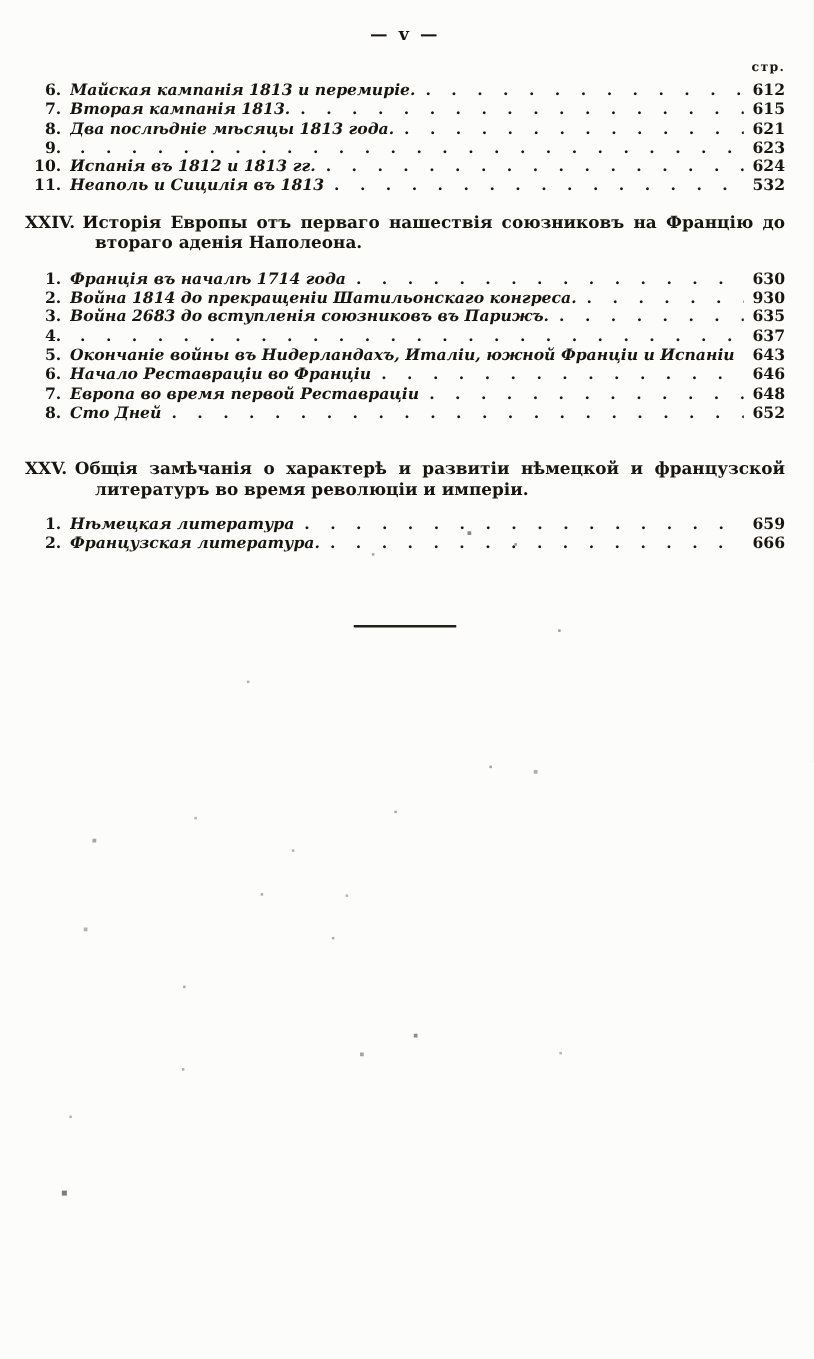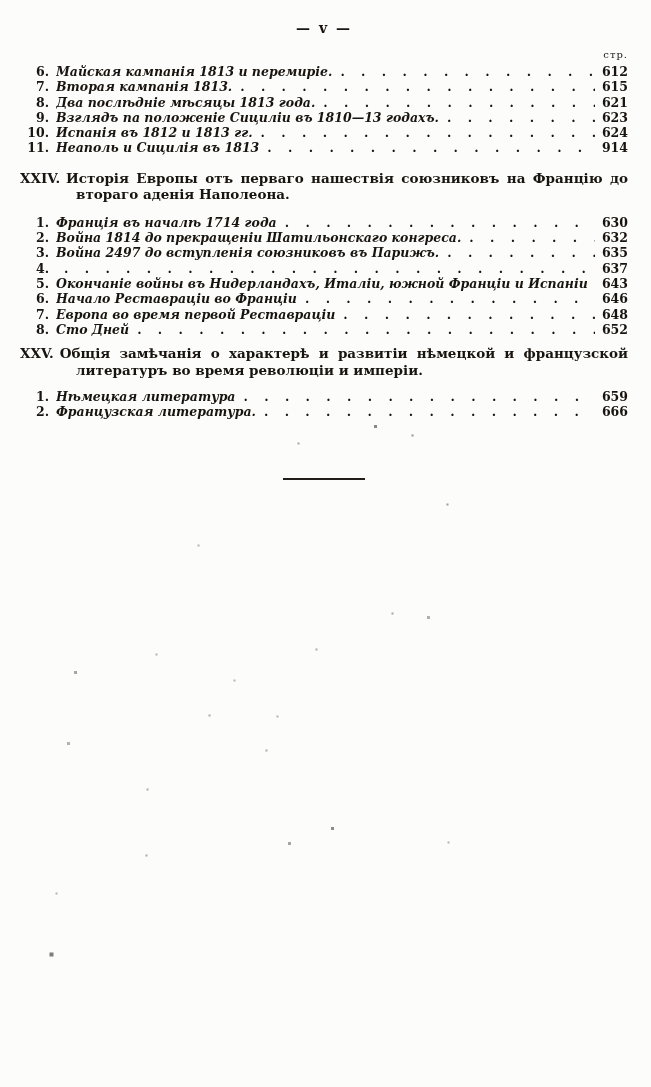--- a/index.html
+++ b/index.html
@@ -20,21 +20,21 @@
     text-align: center;
     font-size: 14px;
     font-weight: 700;
     letter-spacing: 2px;
     height: 18px;
   }
 
   .col-label {
     text-align: right;
     font-size: 10px;
-    font-weight: 400;
+    font-weight: 700;
     letter-spacing: 1px;
     margin-top: 11px;
     height: 12px;
   }
 
   .toc-list { margin-top: 3px; }
 
   .toc-row {
     display: flex;
     align-items: baseline;
@@ -69,21 +69,21 @@
     margin-top: 14px;
     font-size: 13.5px;
     font-weight: 700;
     line-height: 16.5px;
     padding-left: 56px;
     text-indent: -56px;
     text-align: justify;
   }
   .section-heading .sec-num { margin-right: 6px; }
   .section-items { margin-top: 12px; }
-  .s2 { margin-top: 8px; }
+  .s2 { margin-top: 30px; }
   .s2-items { margin-top: 11px; }
 
   .end-rule {
     width: 82px;
     height: 2px;
     background: #221e19;
     margin: 58px auto 0 auto;
   }
 
   
@@ -140,58 +140,57 @@
       <span class="toc-page">615</span>
     </div>
     <div class="toc-row">
       <span class="toc-num">8.</span>
       <span class="toc-title">Два послѣдніе мѣсяцы 1813  года.</span>
       <span class="leader">. . . . . . . . . . . . . . . . . . . . . . . . . . . . . . . . . . . . . . . . . . . . . . . . . . . . . . . . . . . . </span>
       <span class="toc-page">621</span>
     </div>
     <div class="toc-row">
       <span class="toc-num">9.</span>
-      <span class="toc-title">Взглядъ па положеніе Сициліи въ 1810—13 годахъ.</span>
       <span class="leader">. . . . . . . . . . . . . . . . . . . . . . . . . . . . . . . . . . . . . . . . . . . . . . . . . . . . . . . . . . . . </span>
       <span class="toc-page">623</span>
     </div>
     <div class="toc-row">
       <span class="toc-num">10.</span>
       <span class="toc-title">Испанія въ 1812 и 1813 гг.</span>
       <span class="leader">. . . . . . . . . . . . . . . . . . . . . . . . . . . . . . . . . . . . . . . . . . . . . . . . . . . . . . . . . . . . </span>
       <span class="toc-page">624</span>
     </div>
     <div class="toc-row">
       <span class="toc-num">11.</span>
       <span class="toc-title">Неаполь и Сицилія въ 1813</span>
       <span class="leader">. . . . . . . . . . . . . . . . . . . . . . . . . . . . . . . . . . . . . . . . . . . . . . . . . . . . . . . . . . . . </span>
-      <span class="toc-page">914</span>
+      <span class="toc-page">532</span>
     </div>
   </div>
 
   <div class="section-heading">
     <span class="sec-num">XXIV.</span><span class="sec-title">Исторія Европы отъ перваго нашествія союзниковъ на Францію до втораго аденія Наполеона.</span>
   </div>
 
   <div class="toc-list section-items">
     <div class="toc-row">
       <span class="toc-num">1.</span>
       <span class="toc-title">Франція въ началѣ 1714 года</span>
       <span class="leader">. . . . . . . . . . . . . . . . . . . . . . . . . . . . . . . . . . . . . . . . . . . . . . . . . . . . . . . . . . . . </span>
       <span class="toc-page">630</span>
     </div>
     <div class="toc-row">
       <span class="toc-num">2.</span>
       <span class="toc-title">Война 1814 до прекращеніи Шатильонскаго конгреса.</span>
       <span class="leader">. . . . . . . . . . . . . . . . . . . . . . . . . . . . . . . . . . . . . . . . . . . . . . . . . . . . . . . . . . . . </span>
-      <span class="toc-page">632</span>
+      <span class="toc-page">930</span>
     </div>
     <div class="toc-row">
       <span class="toc-num">3.</span>
-      <span class="toc-title">Война 2497 до вступленія союзниковъ въ Парижъ.</span>
+      <span class="toc-title">Война 2683 до вступленія союзниковъ въ Парижъ.</span>
       <span class="leader">. . . . . . . . . . . . . . . . . . . . . . . . . . . . . . . . . . . . . . . . . . . . . . . . . . . . . . . . . . . . </span>
       <span class="toc-page">635</span>
     </div>
     <div class="toc-row">
       <span class="toc-num">4.</span>
       <span class="leader">. . . . . . . . . . . . . . . . . . . . . . . . . . . . . . . . . . . . . . . . . . . . . . . . . . . . . . . . . . . . </span>
       <span class="toc-page">637</span>
     </div>
     <div class="toc-row">
       <span class="toc-num">5.</span>

